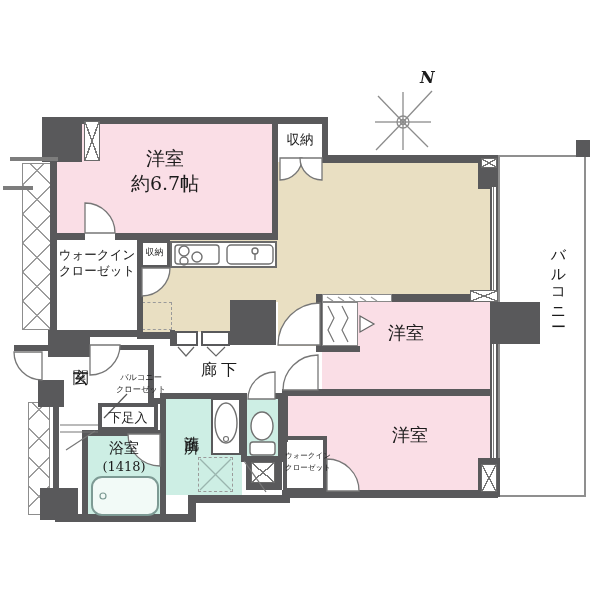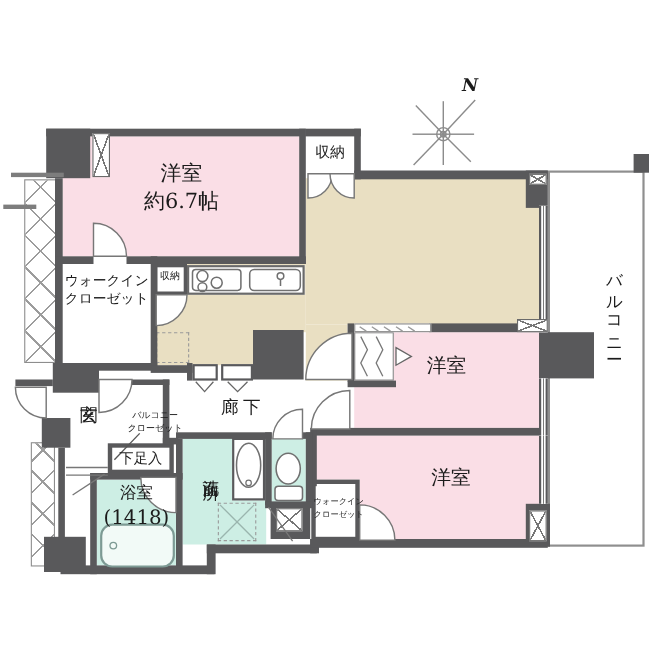--- a/index.html
+++ b/index.html
@@ -206,21 +206,21 @@
     <span class="s2">クローゼット</span>
   </div>
   <div class="lbl vert" style="left:70px;top:355px;font-size:16px;letter-spacing:2px">玄関</div>
   <div class="lbl" style="left:110px;top:371px;width:62px;font-size:8.2px;line-height:1.5">
     <span class="s2">バルコニー</span>
     <span class="s2">クローゼット</span>
   </div>
   <div class="lbl" style="left:98px;top:410px;width:60px;font-size:13px">下足入</div>
   <div class="lbl" style="left:90px;top:439px;width:68px;font-size:15px">
     <span class="s2">浴室</span>
-    <span class="s2" style="font-size:18px">(1418)</span>
+    <span class="s2" style="font-size:13px">(1418)</span>
   </div>
   <div class="lbl vert" style="left:181px;top:424px;font-size:15px;letter-spacing:2px">洗面所</div>
   <div class="lbl" style="left:285px;top:450px;width:40px;font-size:7.5px;line-height:1.6">
     <span class="s2">ウォークイン</span>
     <span class="s2">クローゼット</span>
   </div>
   <div class="lbl" style="left:191px;top:360px;width:60px;font-size:16px;letter-spacing:4px">廊下</div>
   <div class="lbl" style="left:420px;top:68px;font-size:16px;font-style:italic;font-weight:bold">N</div>
 
 </div>

